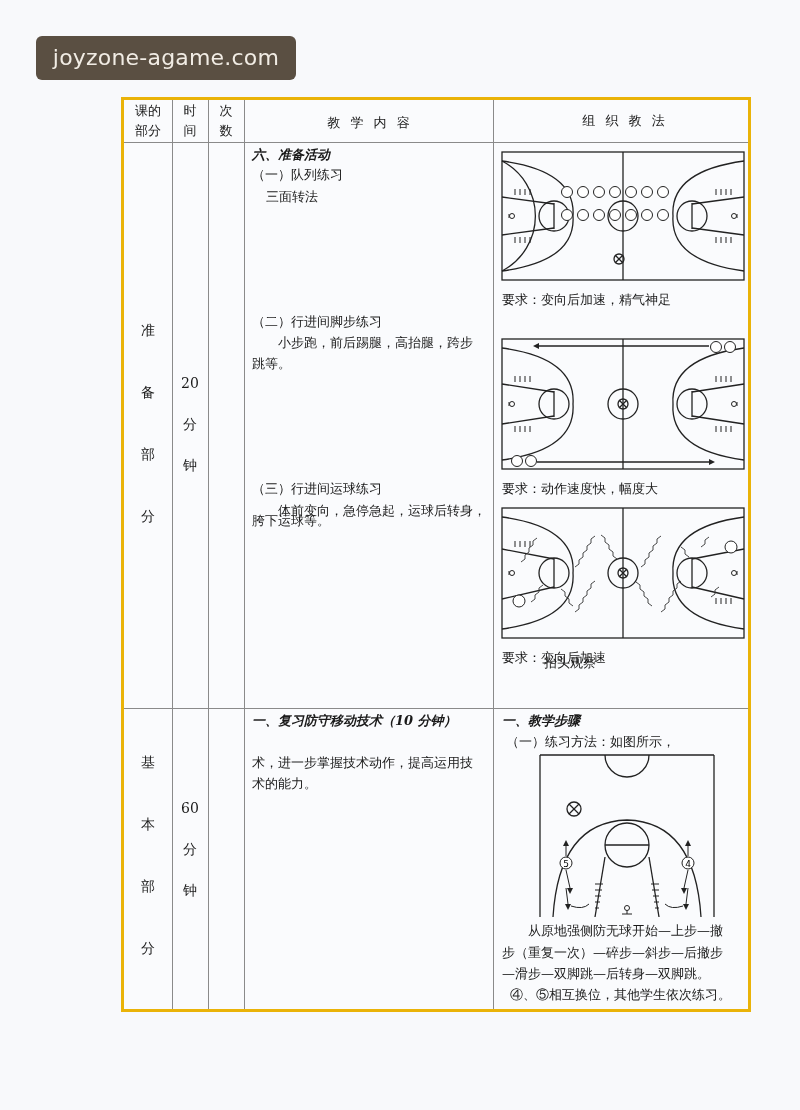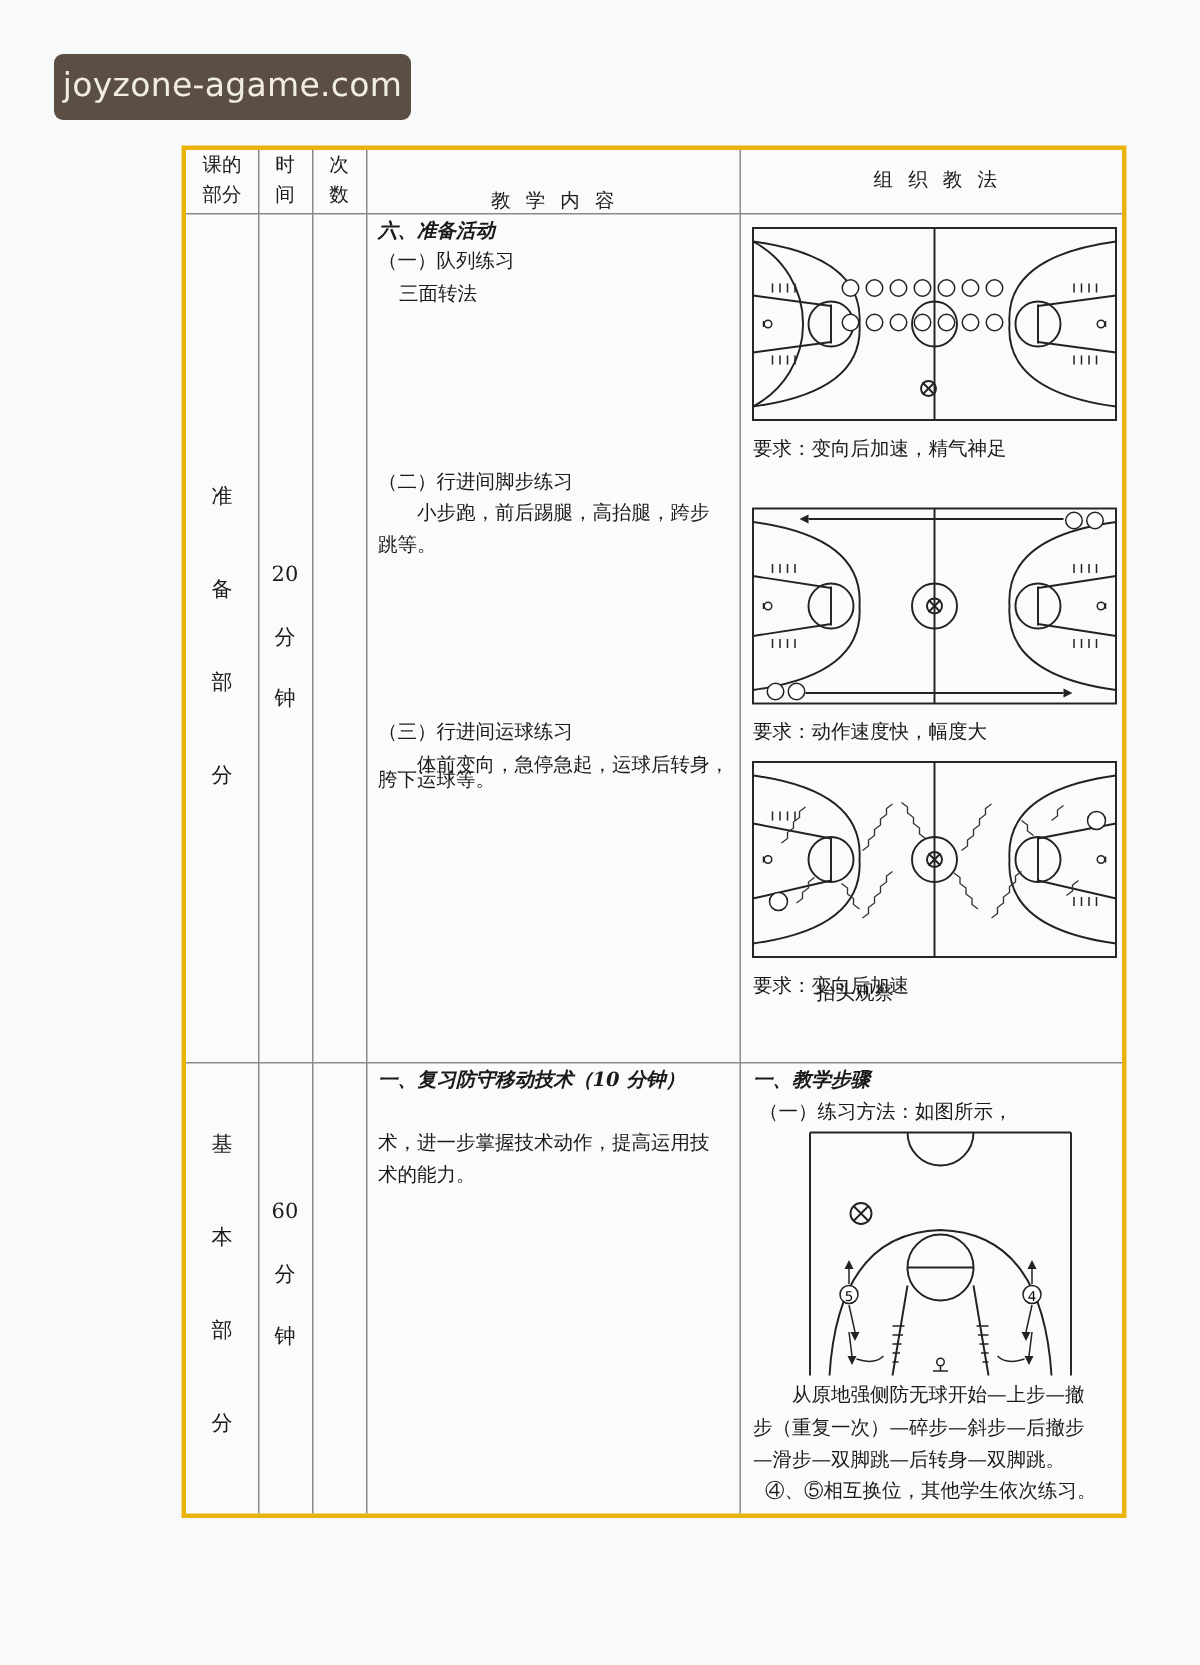--- a/index.html
+++ b/index.html
@@ -1,18 +1,18 @@
 <!DOCTYPE html>
 <html><head>
 <meta charset="utf-8">
 <style>
   html, body { margin:0; padding:0; }
   body { width:800px; height:1110px; background:#f8f9fb; position:relative; overflow:hidden;
          font-family:"DejaVu Serif","Liberation Serif",serif; color:#1a1a1a; }
-  .watermark { position:absolute; left:36px; top:36px; width:238px; height:44px; background:#5a4f42;
+  .watermark { position:absolute; left:36px; top:36px; width:260px; height:44px; background:#5a4f42;
                border-radius:6px; color:#f1ece4; font-family:"DejaVu Sans","Liberation Sans",sans-serif;
                font-size:22px; line-height:44px; text-align:center; letter-spacing:0.2px; }
   .tbl { position:absolute; left:121px; top:97px; width:630px; height:915px; border:3px solid #eab308; box-sizing:border-box; background:#fafbfd; }
   .vl { position:absolute; top:0; bottom:0; width:1px; background:#8a8a8a; }
   .hl { position:absolute; left:0; right:0; height:1px; background:#8a8a8a; }
   .cell { position:absolute; font-size:13px; line-height:22px; }
   .hdr { text-align:center; font-size:13px; line-height:20px; }
   .vert { position:absolute; text-align:center; font-size:14px; }
   .bold { font-weight:bold;font-style:italic; }
   .txt { position:absolute; font-size:13px; line-height:21px; }
@@ -37,21 +37,21 @@
     <div>部分</div>
   </div>
   <div class="cell hdr" style="left:48px;top:1px;width:36px;">
     <div>时</div>
     <div>间</div>
   </div>
   <div class="cell hdr" style="left:84px;top:1px;width:36px;">
     <div>次</div>
     <div>数</div>
   </div>
-  <div class="cell hdr" style="left:120px;top:25px;width:249px;word-spacing:6px;">教 学 内 容</div>
+  <div class="cell hdr" style="left:120px;top:13px;width:249px;word-spacing:6px;">教 学 内 容</div>
   <div class="cell hdr" style="left:369px;top:11px;width:261px;word-spacing:6px;">组 织 教 法</div>
 
   <div class="vert" style="left:0;width:48px;top:222px;">
     <div style="height:62px">准</div>
     <div style="height:62px">备</div>
     <div style="height:62px">部</div>
     <div style="height:62px">分</div>
   </div>
   <div class="vert" style="left:48px;width:36px;top:275px;">
     <div style="height:41px">20</div>

